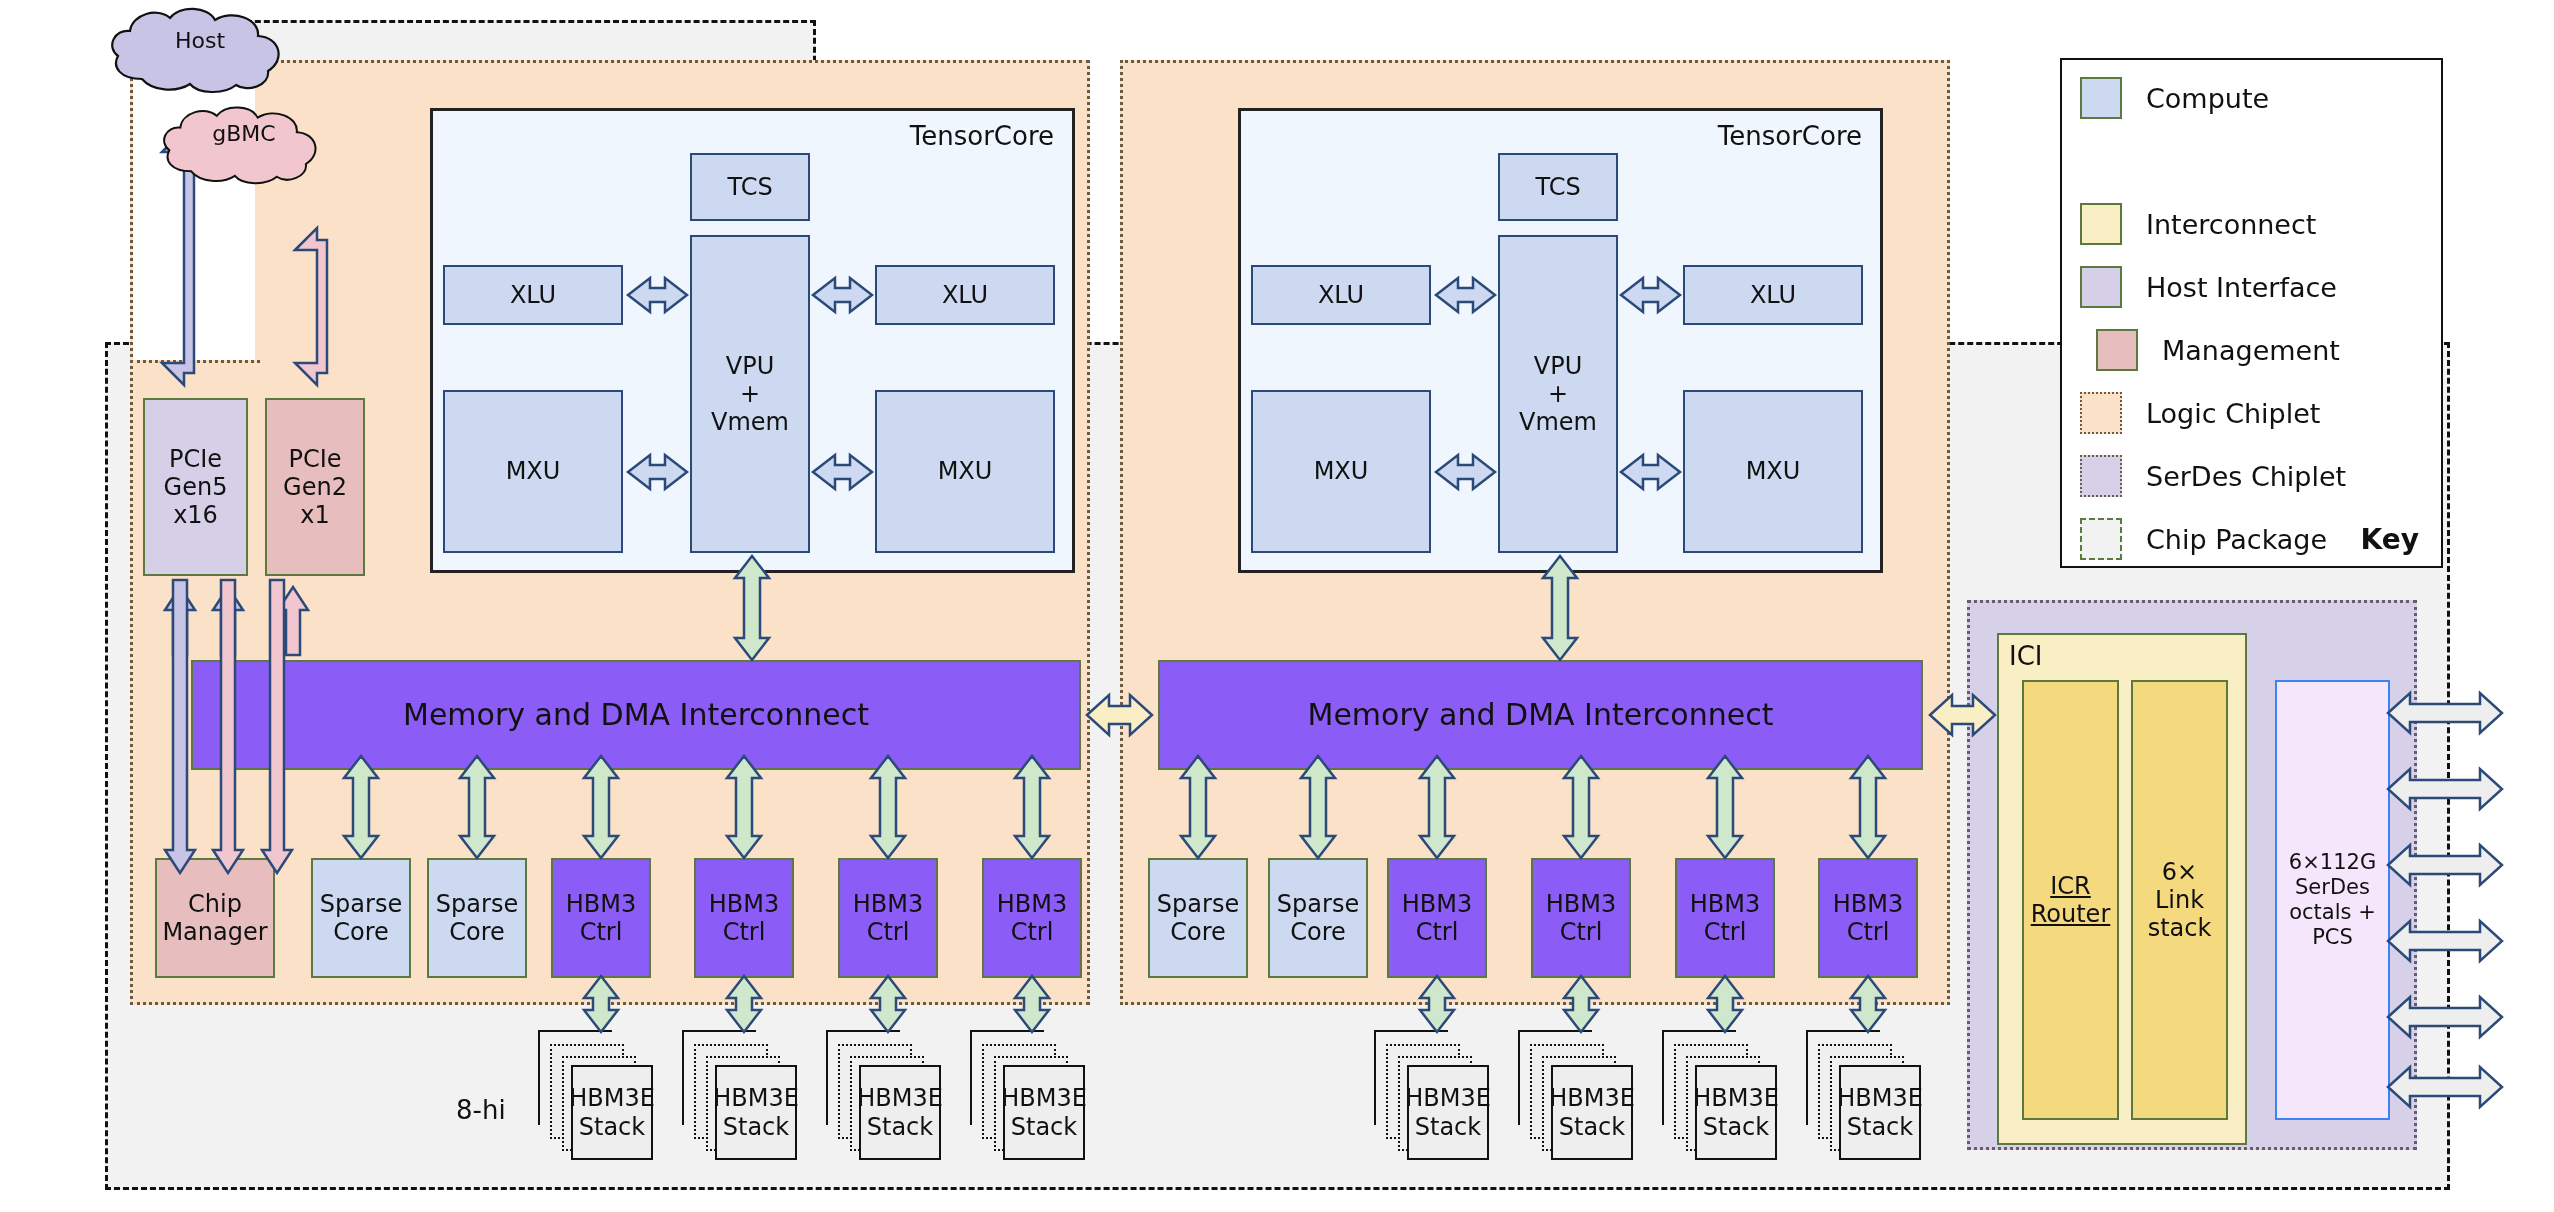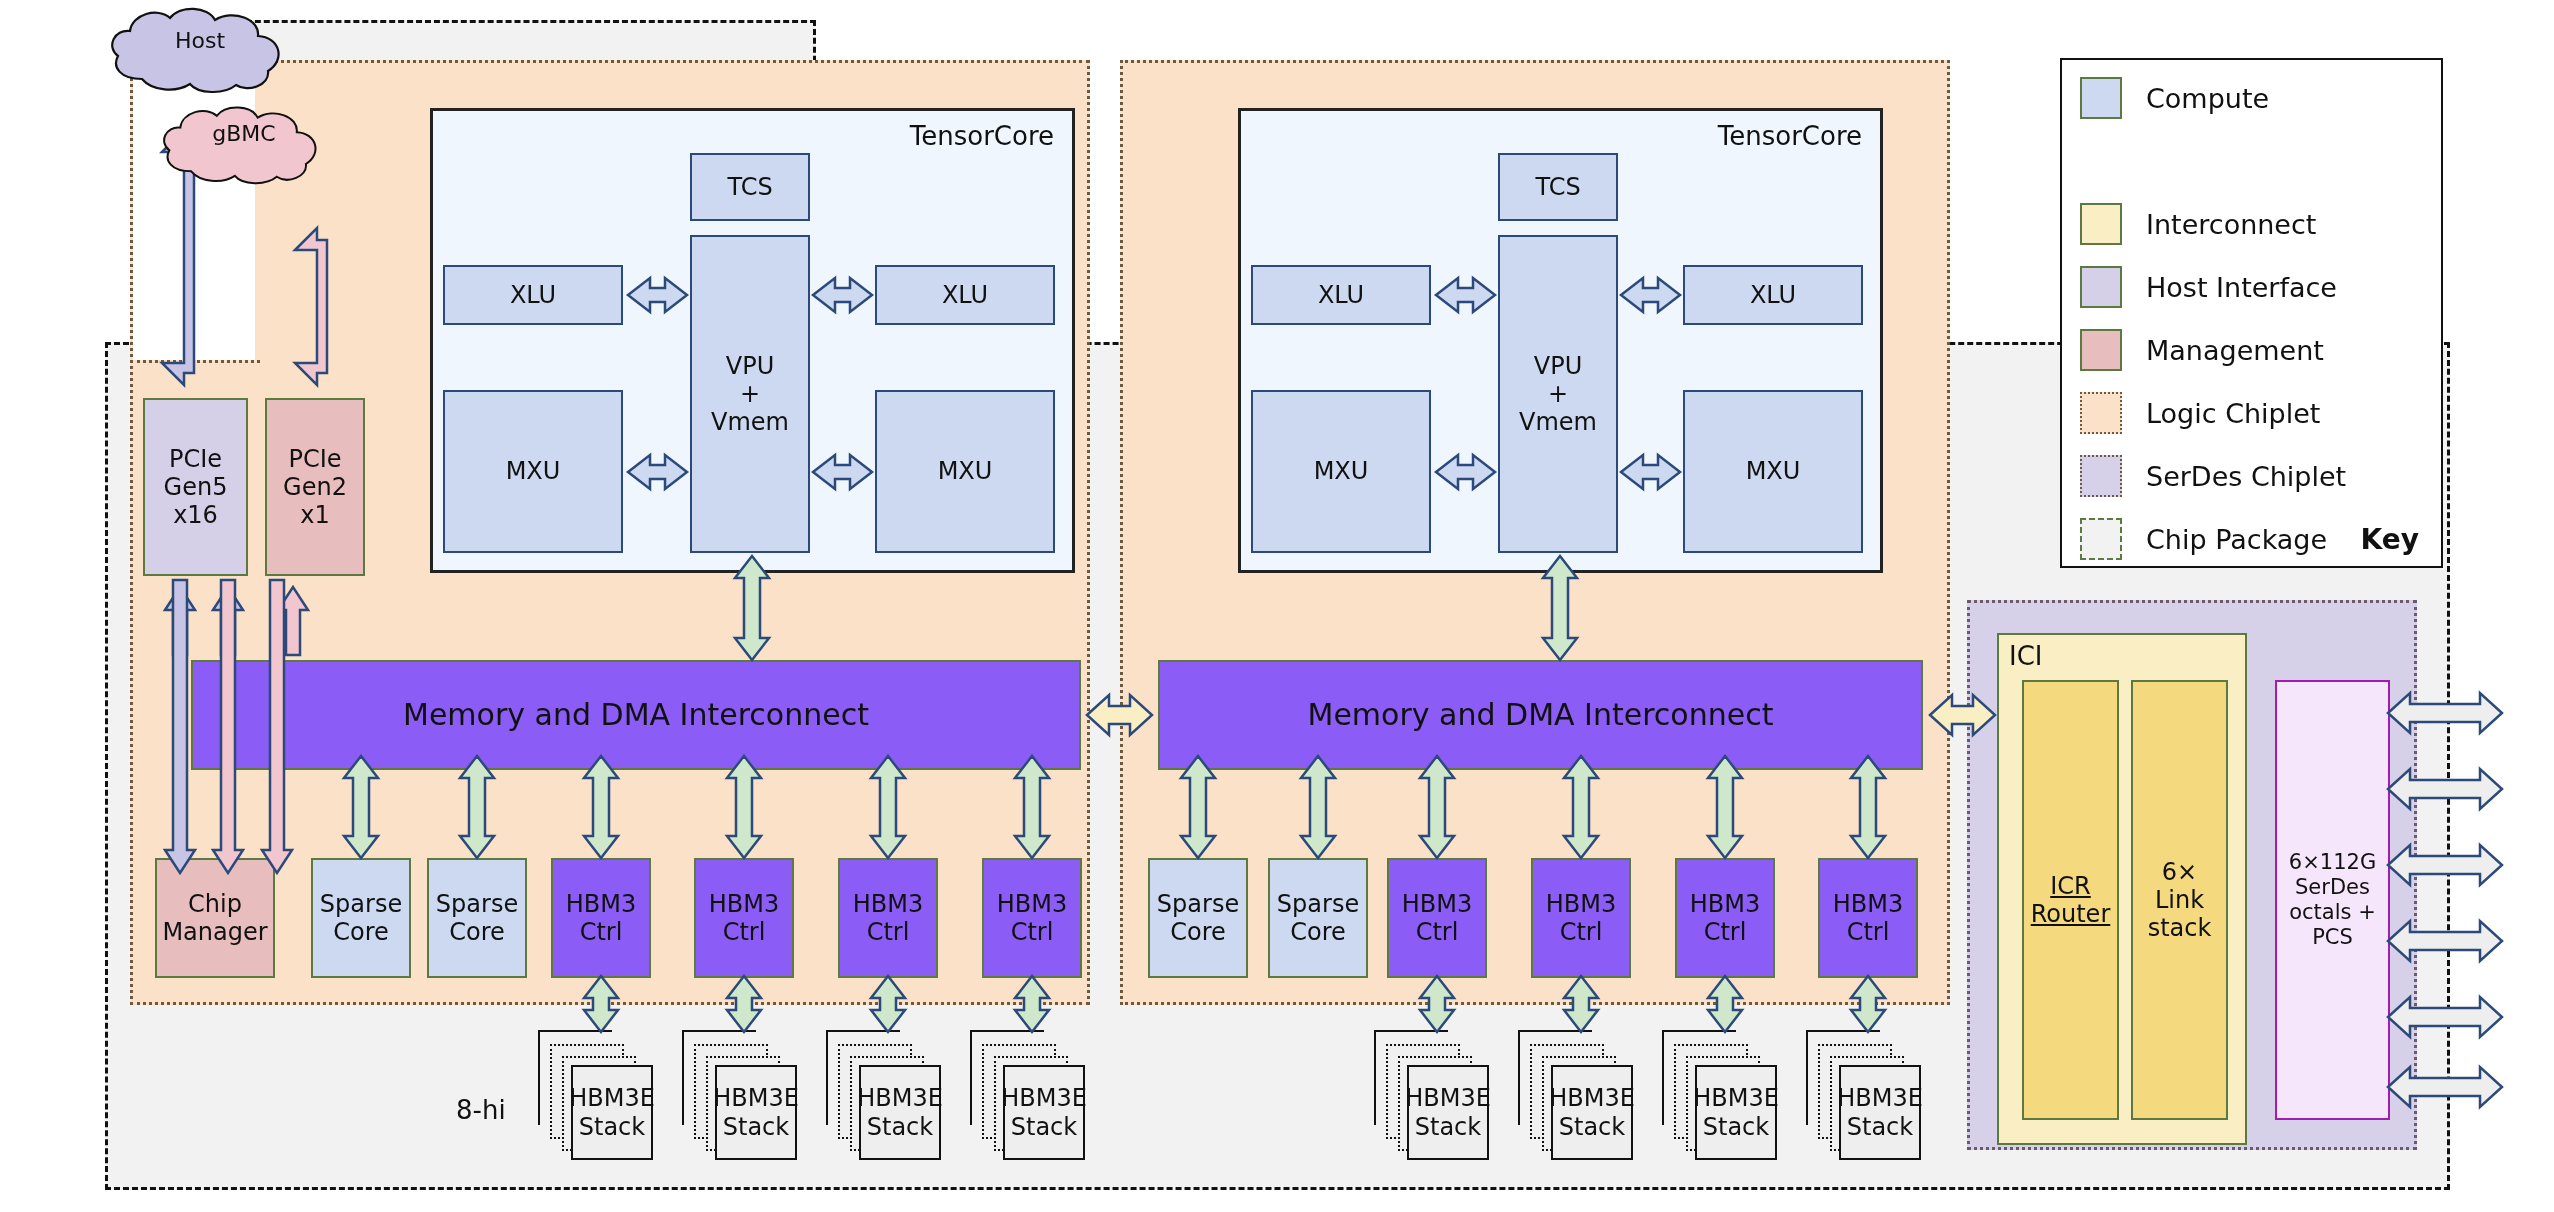--- a/index.html
+++ b/index.html
@@ -14,21 +14,21 @@
   .chip-package::before{content:"";position:absolute;inset:-3px;border:3px dashed #111;
       border-image:none;pointer-events:none;display:none;}
   .logic-chiplet{border:3px dotted #6b5a42;background:#fae1c8;}
   .serdes-chiplet{border:3px dotted #6b5a6b;background:#d6d0e8;}
   .host-box{border:3px dashed #111;background:#f2f2f2;}
   .compute{background:#ccd9f0;border:2px solid #5c7a3f;}
   .memdma{background:#8b5cf6;border:2px solid #5c7a3f;}
   .intercon{background:#faeec4;border:2px solid #5c7a3f;}
   .hostif{background:#d5cfe8;border:2px solid #5c7a3f;}
   .mgmt{background:#e8bdbd;border:2px solid #5c7a3f;}
-  .serdesblk{background:#f5e6fb;border:2px solid #a21caf;}
+  .serdesblk{background:#f5e6fb;border:2px solid #3b82f6;}
 
   .tensorcore{background:#eff6fe;border:3px solid #222;}
   .tc-inner{background:#ccd9f0;border:2px solid #2b4a7a;}
   .tc-label{position:absolute;font-size:26px;color:#111;}
 
   .stackcard{background:#eeeeee;border:2px solid #111;}
   .stackghost{border:2px dotted #111;background:#f0f0f0;}
   .stackback{border:2px solid #111;border-bottom:none;border-right:none;background:transparent;}
 
   
@@ -401,21 +401,21 @@
     <span class="key-label">Compute</span>
   </div>
   <div class="key-row" style="left:18px;top:143px;">
     <span class="key-sw" style="background:#faeec4;"></span>
     <span class="key-label">Interconnect</span>
   </div>
   <div class="key-row" style="left:18px;top:206px;">
     <span class="key-sw" style="background:#d5cfe8;"></span>
     <span class="key-label">Host Interface</span>
   </div>
-  <div class="key-row" style="left:18px;top:269px;text-align:right;">
+  <div class="key-row" style="left:34px;top:269px;text-align:right;">
     <span class="key-sw" style="background:#e8bdbd;"></span>
     <span class="key-label">Management</span>
   </div>
   <div class="key-row" style="left:18px;top:332px;">
     <span class="key-sw dot" style="background:#fae1c8;"></span>
     <span class="key-label">Logic Chiplet</span>
   </div>
   <div class="key-row" style="left:18px;top:395px;">
     <span class="key-sw dot" style="background:#d6d0e8;"></span>
     <span class="key-label">SerDes Chiplet</span>

